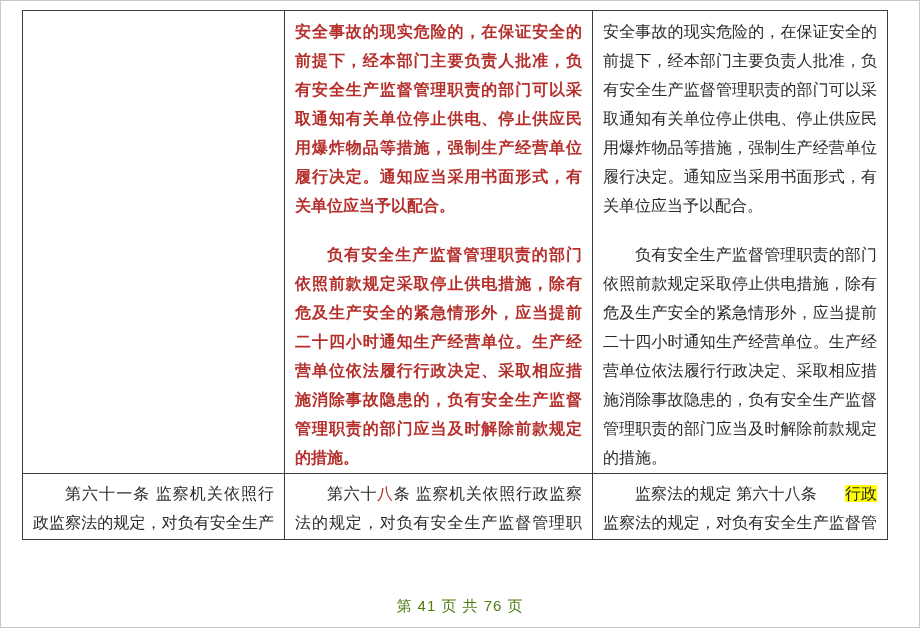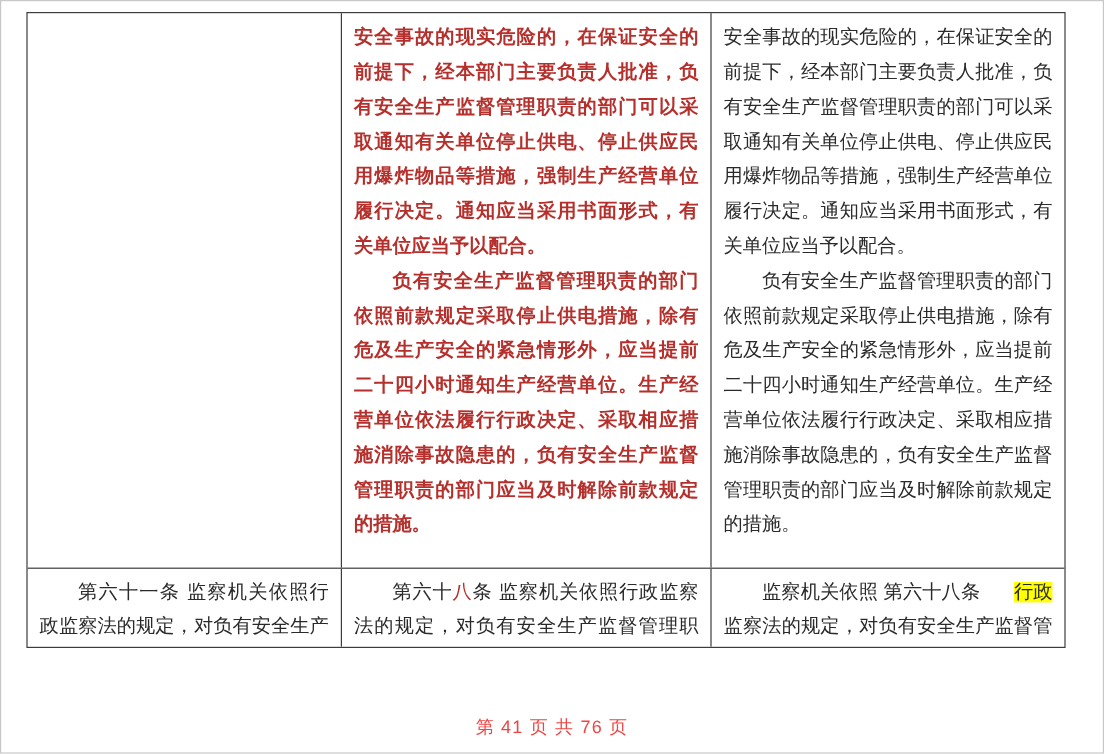--- a/index.html
+++ b/index.html
@@ -22,29 +22,29 @@
   .cell{box-sizing:border-box;padding:6px 10px 0 10px;overflow:hidden;}
   .cell-old{width:261px;}
   .cell-mid{width:309px;border-left:1px solid var(--border,#3c3c3c);
             border-right:1px solid var(--border,#3c3c3c);}
   .cell-new{flex:1;}
   .cell p{
     margin:0;font-size:16px;line-height:29px;text-align:justify;
     text-justify:inter-character;color:var(--ink,#2a2a2a);
   }
   .cell p.indent{text-indent:2em;}
-  .cell p.gap{}
+  .cell p.gap{margin-top:20px;}
   .red-text p{color:var(--red,#b5302c);font-weight:bold;}
   .article-no{font-weight:normal;}
   .article-no .changed{color:var(--red,#b5302c);}
   .hl{background:var(--highlight,#ffff00);margin-left:28px;}
   .row-article .cell{padding-top:5px;}
   .page-footer{
     position:absolute;left:0;top:597px;width:100%;text-align:center;
-    font-size:15px;color:#ef4444;letter-spacing:1px;
+    font-size:15px;color:#4d7c0f;letter-spacing:1px;
   }
 </style>
 </head>
 <body>
 
 <div class="page-frame"></div>
 
 <div class="doc-table">
 
   <div class="row row-main">
@@ -71,21 +71,21 @@
 
     <div class="cell cell-mid">
       <p class="indent">
         <span class="article-no"><span>第六十</span><span class="changed">八</span><span>条</span></span>
         <span>监察机关依照行政监察法的规定，对负有安全生产监督管理职责</span>
       </p>
     </div>
 
     <div class="cell cell-new">
       <p class="indent">
-        <span class="article-no">监察机关依照</span>
+        <span class="article-no">监察法的规定</span>
         <span><span>第六十八条</span><span class="hl">行政</span><span>监察法的规定，对负有安全生产监督管理职责</span></span>
       </p>
     </div>
   </div>
 
 </div>
 
 <div class="page-footer">第 41 页 共 76 页</div>
 
 </body></html>

